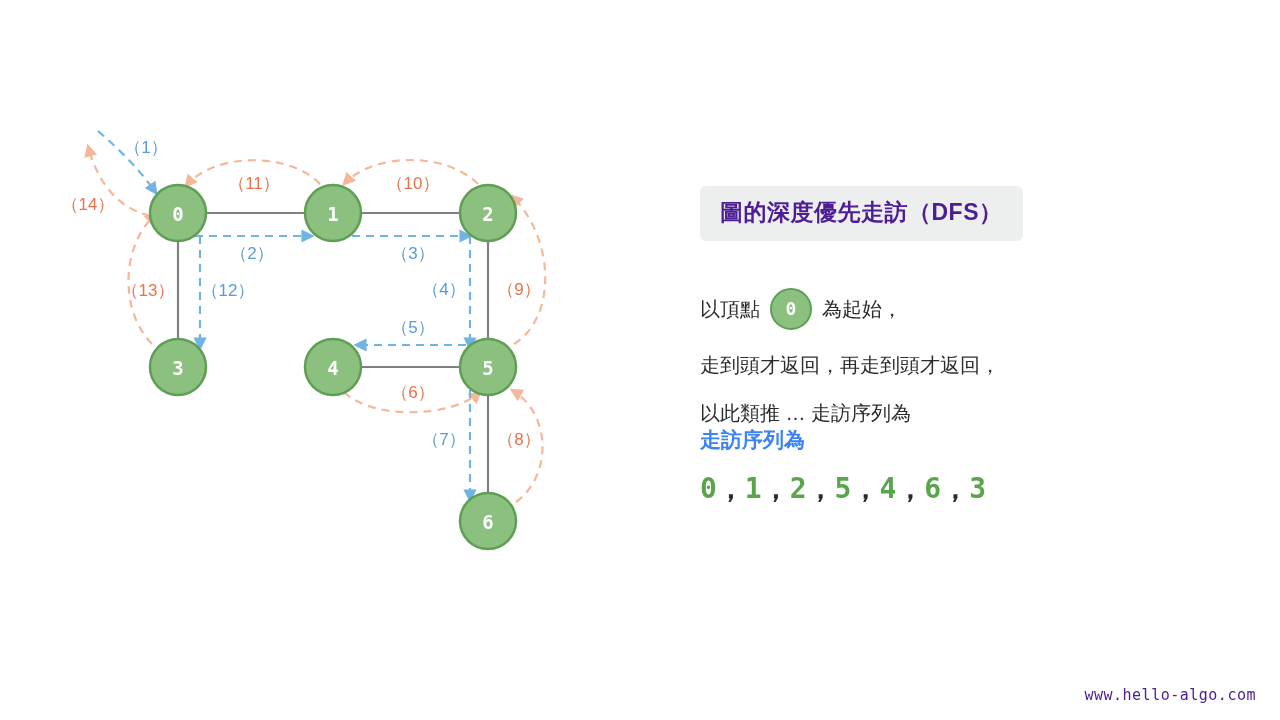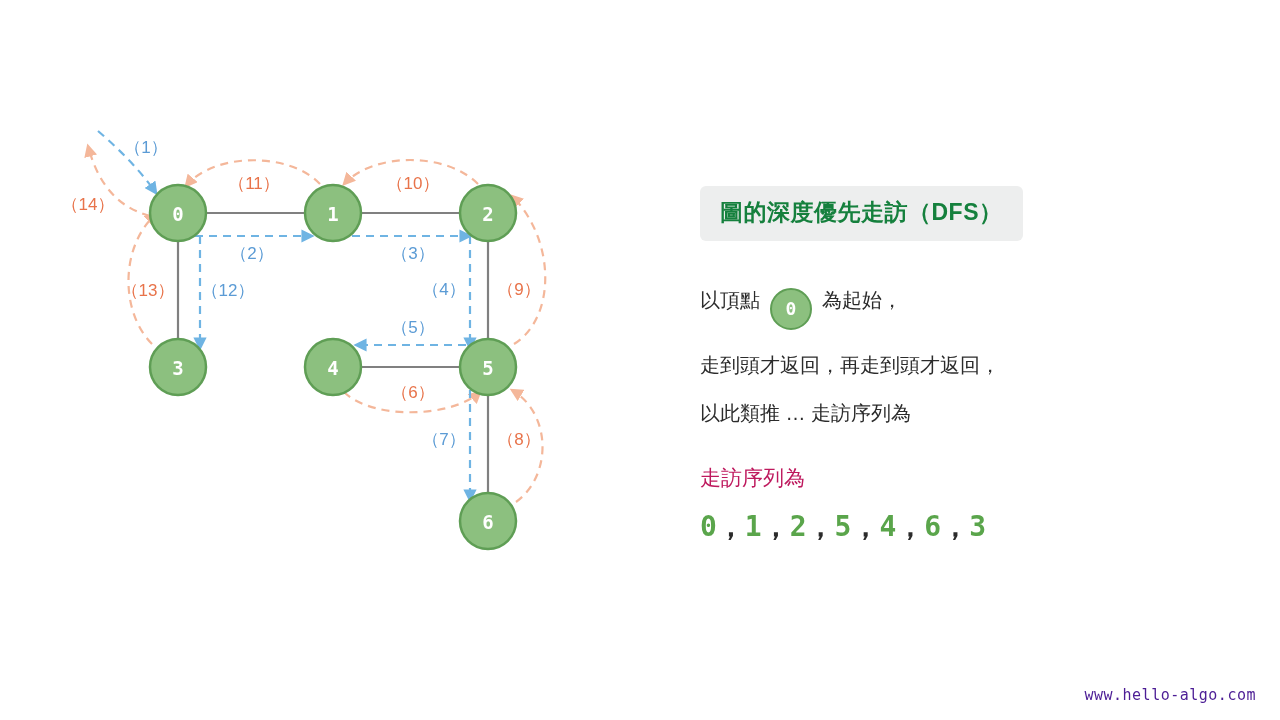--- a/index.html
+++ b/index.html
@@ -78,30 +78,30 @@
     top: 186px;
     width: 560px;
   }
   #title-chip {
     display: inline-block;
     background: #edeeee;
     border-radius: 6px;
     padding: 11px 20px 13px 20px;
     font-size: 23px;
     font-weight: bold;
-    color: #15803d;
+    color: #4c1d95;
     letter-spacing: 0.5px;
   }
   .body-line {
     font-size: 20px;
     color: #2b2b2b;
     margin-top: 23px;
     line-height: 1.25;
     display: flex;
-    align-items: flex-start;
+    align-items: center;
     white-space: pre;
   }
   .body-line.first { margin-top: 47px; }
   .inline-node {
     display: inline-flex;
     width: 42px;
     height: 42px;
     border-radius: 50%;
     background: #8cc07f;
     border: 2.5px solid #5f9e55;
@@ -109,23 +109,22 @@
     font-family: "DejaVu Sans Mono", "Liberation Mono", monospace;
     font-size: 18px;
     font-weight: bold;
     align-items: center;
     justify-content: center;
     margin: 0 10px;
     box-sizing: border-box;
   }
   #seq-heading {
     font-size: 21px;
-    font-weight: normal;
-    color: #be185d;
-    margin-top: 38px;
+    font-weight: bold;
+    color: #3b82f6;
   }
   #seq-values {
     margin-top: 16px;
     font-family: "DejaVu Sans Mono", "Liberation Mono", monospace;
     font-size: 28px;
     font-weight: bold;
     color: #2b2b2b;
     white-space: pre;
   }
   #seq-values .v { color: #5aa54b; }

